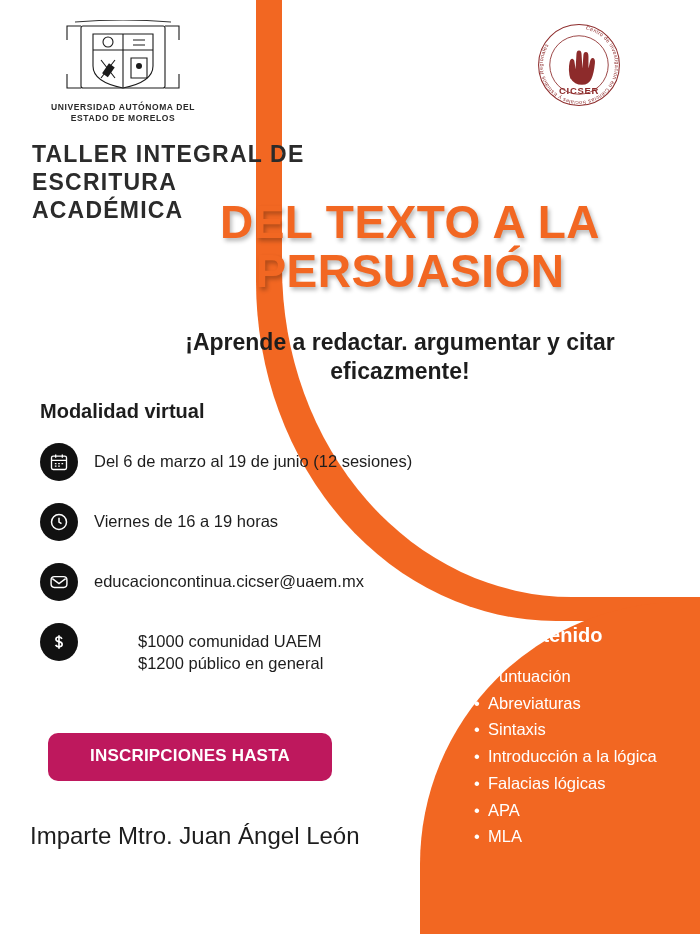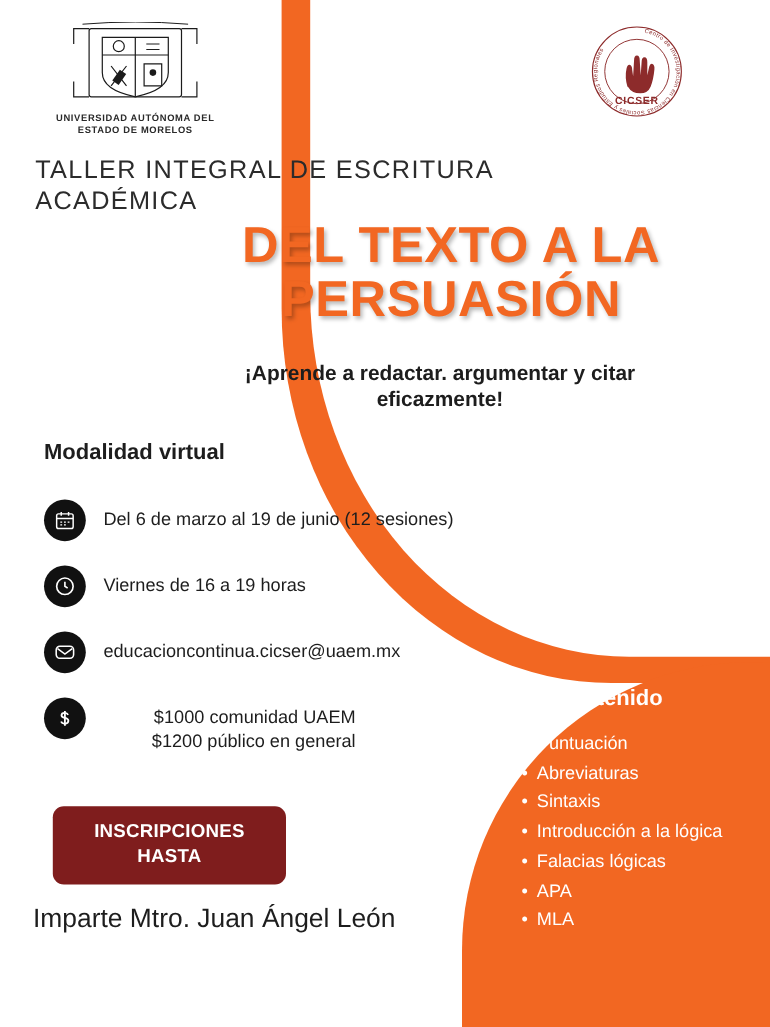--- a/index.html
+++ b/index.html
@@ -68,59 +68,59 @@
   
   .kicker {
     position: absolute;
     left: 32px; top: 140px;
     width: 420px;
     font-size: 23px;
     letter-spacing: 1.2px;
     color: #2b2b2b;
     line-height: 1.22;
     font-family: "Liberation Sans", sans-serif;
+    font-weight: bold;
   }
   .main-title {
     position: absolute;
     left: 150px; top: 198px;
     width: 520px;
     text-align: center;
     font-size: 46px;
     font-weight: bold;
     color: #f26722;
     line-height: 1.06;
     letter-spacing: 0.5px;
     text-shadow: 2px 3px 4px rgba(0,0,0,0.28);
   }
   .subtitle {
     position: absolute;
     left: 150px; top: 328px;
     width: 500px;
     text-align: center;
-    font-size: 19px;
+    font-size: 23px;
     font-weight: bold;
     color: #1d1d1d;
     line-height: 1.28;
   }
 
   
   .modality {
     position: absolute;
     left: 40px; top: 400px;
     font-size: 20px;
     font-weight: bold;
     color: #1d1d1d;
   }
 
   
   .info-list {
     position: absolute;
-    left: 40px; top: 454px;
+    left: 40px; top: 443px;
     width: 470px;
-    text-align: right;
   }
   .info-row {
     display: flex;
     align-items: flex-start;
     margin-bottom: 22px;
   }
   .info-icon {
     flex: 0 0 auto;
     width: 38px; height: 38px;
     border-radius: 50%;
@@ -135,23 +135,23 @@
     color: #1d1d1d;
     line-height: 1.35;
     padding-top: 7px;
   }
   .info-text .line2 { display: block; margin-left: 44px; }
 
   
   .cta {
     position: absolute;
     left: 48px; top: 733px;
-    width: 212px;
+    width: 284px;
     padding: 12px 8px 13px 8px;
-    background: #7f1d1d;
+    background: #be185d;
     border-radius: 10px;
     text-align: center;
     color: #ffffff;
     font-weight: bold;
     font-size: 17px;
     line-height: 1.35;
     letter-spacing: 0.2px;
   }
 
   .instructor {

